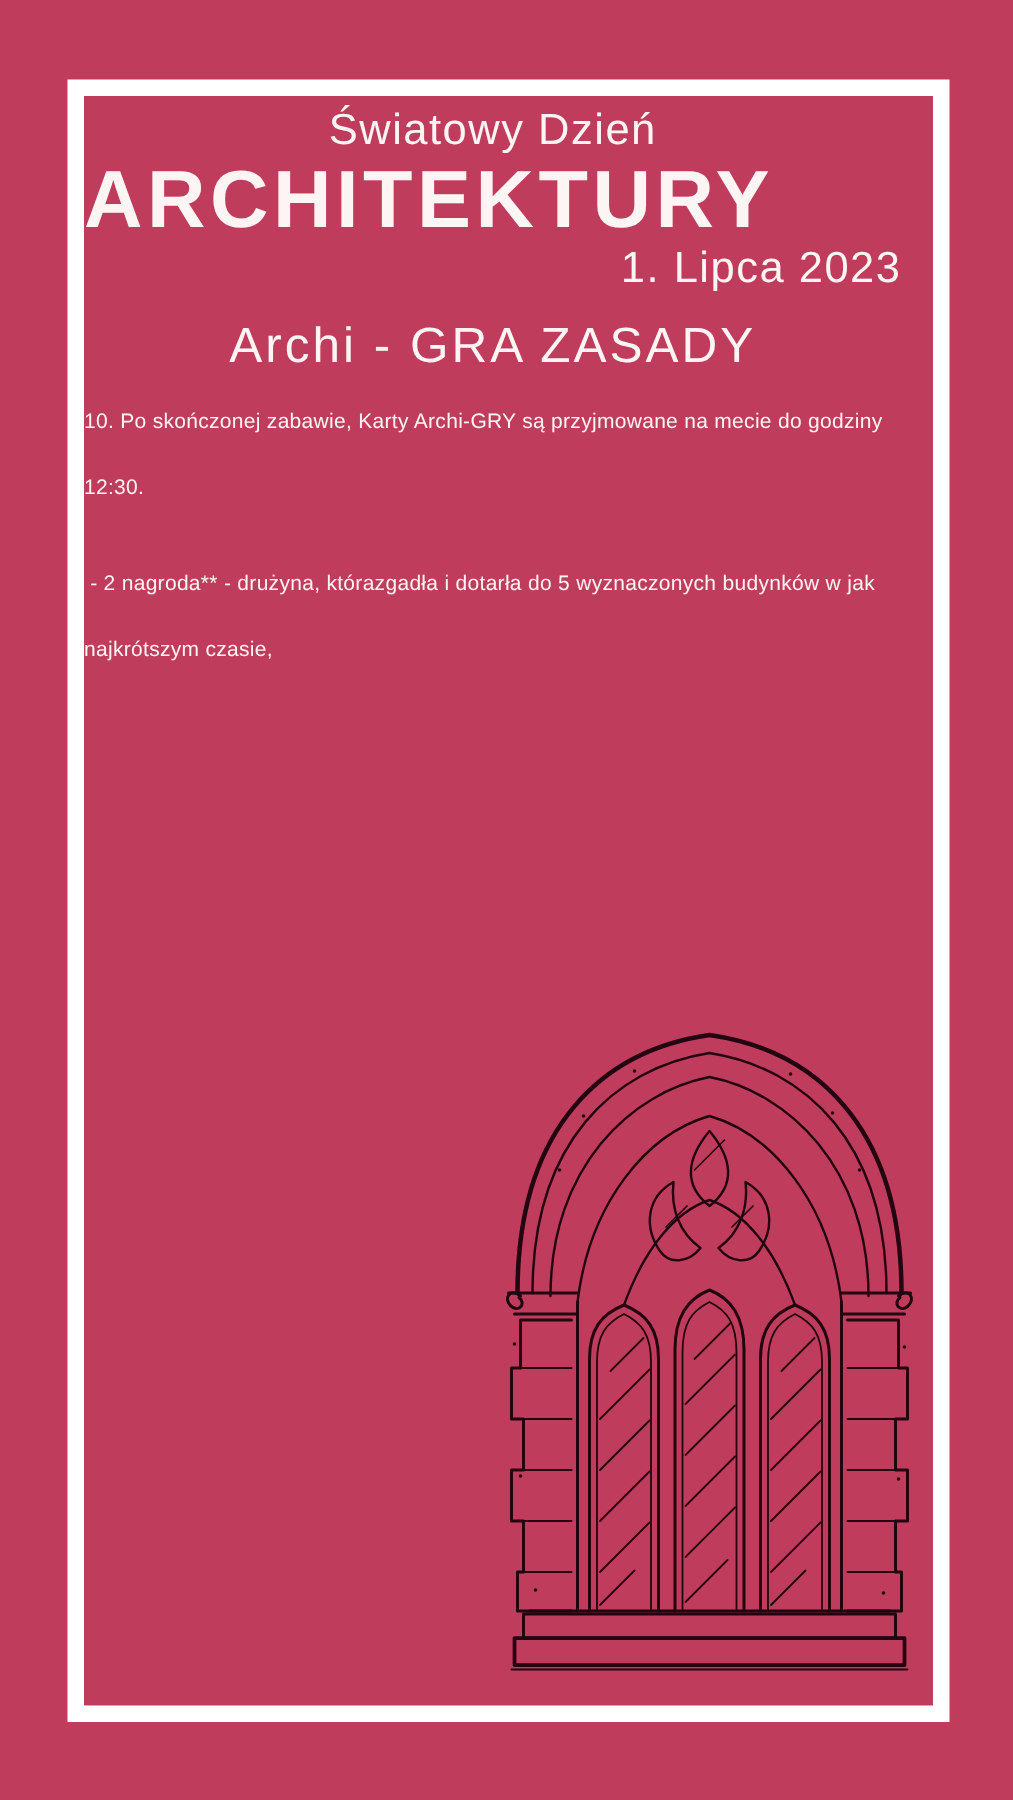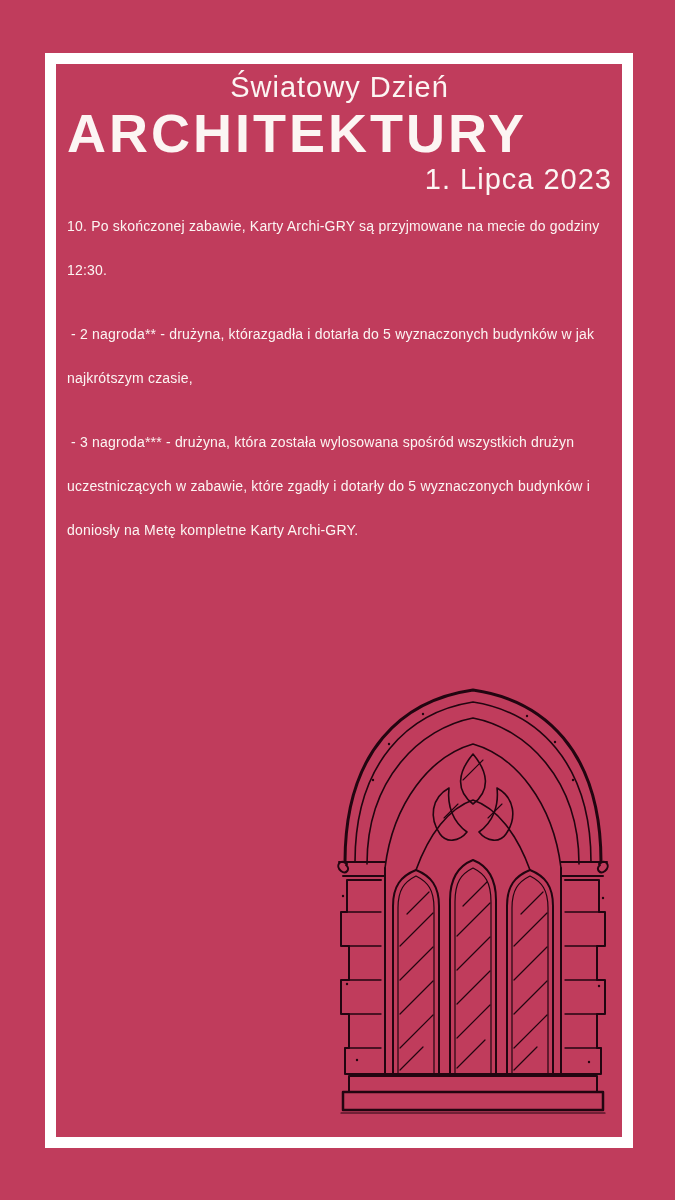--- a/index.html
+++ b/index.html
@@ -12,21 +12,21 @@
   .frame {
     position:absolute; left:45px; top:53px; width:588px; height:1095px;
     border:11px solid #ffffff; box-sizing:border-box;
     z-index:3; pointer-events:none;
   }
   .art {
     position:absolute; left:337px; top:684px; width:272px; height:434px;
     z-index:1;
   }
   .inner {
-    position:absolute; left:67px; top:64px; width:545px; z-index:2;
+    position:absolute; left:56px; top:64px; width:545px; z-index:2;
   }
   .kicker {
     margin-top:6px; text-align:center;
     font-size:29px; line-height:34px; letter-spacing:1px; font-weight:400;
   }
   .title {
     font-size:54px; line-height:58px;
     font-weight:700; letter-spacing:3px;
   }
   .date {
@@ -102,20 +102,20 @@
       </g>
     </g>
   </svg>
 
   <div class="frame"></div>
 
   <div class="inner">
     <div class="kicker">Światowy Dzień</div>
     <div class="title">ARCHITEKTURY</div>
     <div class="date">1. Lipca 2023</div>
+    <div class="section-title">Archi - GRA ZASADY</div>
     <div class="body-text">
       <p class="para">10. Po skończonej zabawie, Karty Archi-GRY są przyjmowane na mecie do godziny 12:30.</p>
       <p class="para"> - 2 nagroda** - drużyna, którazgadła i dotarła do 5 wyznaczonych budynków w jak najkrótszym czasie,</p>
-      <p class="para"> - 3 nagroda*** - drużyna, która została wylosowana spośród wszystkich drużyn uczestniczących w zabawie, które zgadły i dotarły do 5 wyznaczonych budynków i doniosły na Metę kompletne Karty Archi-GRY.</p>
     </div>
   </div>
 
 </div>
 
 </body></html>

